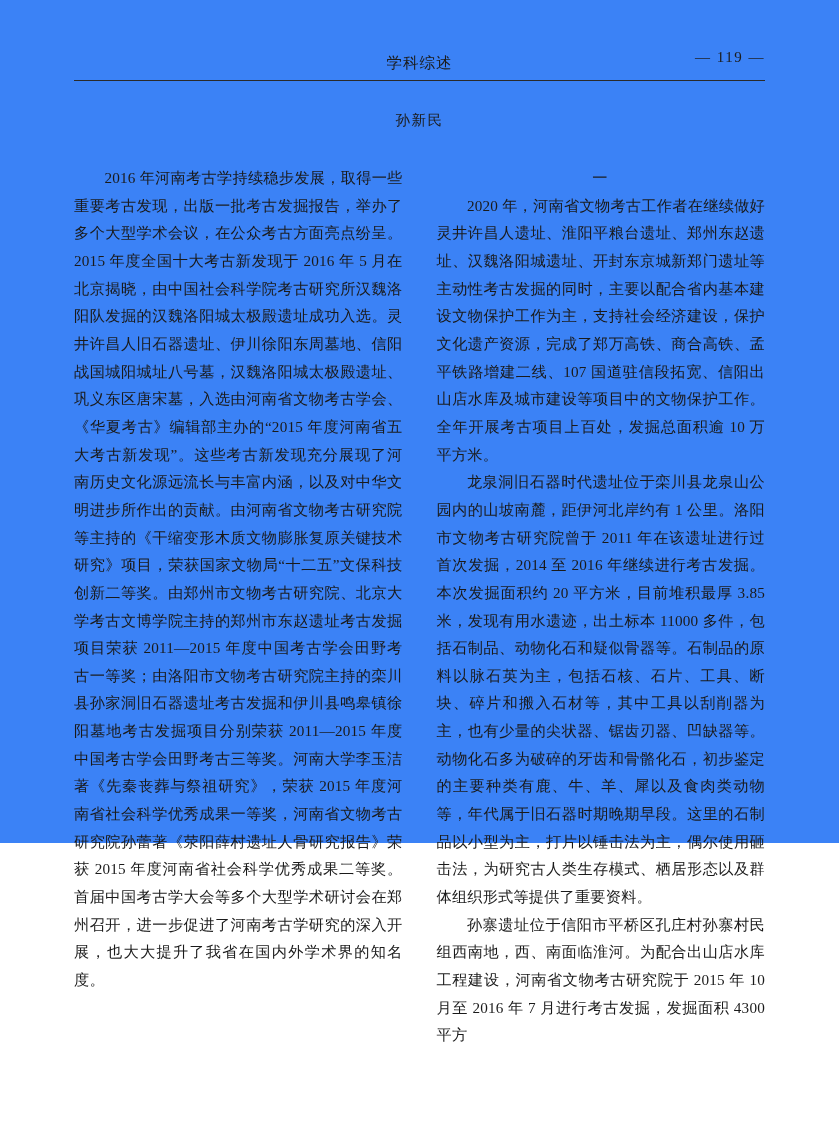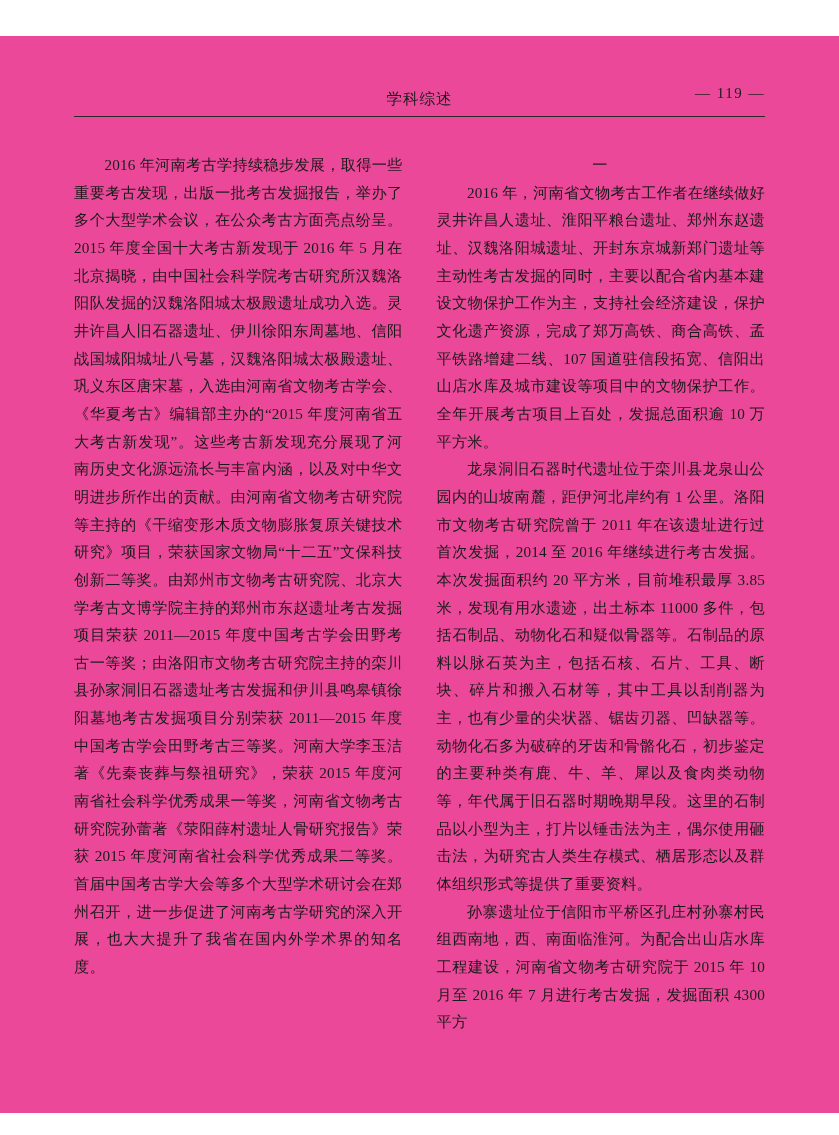--- a/index.html
+++ b/index.html
@@ -10,25 +10,24 @@
     width: 839px;
     height: 1135px;
     background: #ffffff;
     font-family: "Liberation Serif", "DejaVu Serif", serif;
     color: #1a1a1a;
     overflow: hidden;
   }
   .page {
     position: relative;
     width: 839px;
-    height: 1077px;
+    height: 843px;
     box-sizing: border-box;
     padding: 44px 74px 30px 74px;
-    background: #ec4899;
-    margin-top: 36px;
+    background: #3b82f6;
   }
   
   .running-head {
     position: relative;
     display: flex;
     align-items: flex-end;
     justify-content: center;
     height: 30px;
   }
   .running-head .rh-title {
@@ -100,26 +99,27 @@
 <body>
 
 <div class="page">
 
   <div class="running-head">
     <span class="rh-title">学科综述</span>
     <span class="rh-page">— 119 —</span>
   </div>
   <div class="head-rule"></div>
 
+  <div class="author">孙新民</div>
 
   <div class="body-cols">
     <div class="col">
       <p>2016 年河南考古学持续稳步发展，取得一些重要考古发现，出版一批考古发掘报告，举办了多个大型学术会议，在公众考古方面亮点纷呈。2015 年度全国十大考古新发现于 2016 年 5 月在北京揭晓，由中国社会科学院考古研究所汉魏洛阳队发掘的汉魏洛阳城太极殿遗址成功入选。灵井许昌人旧石器遗址、伊川徐阳东周墓地、信阳战国城阳城址八号墓，汉魏洛阳城太极殿遗址、巩义东区唐宋墓，入选由河南省文物考古学会、《华夏考古》编辑部主办的“2015 年度河南省五大考古新发现”。这些考古新发现充分展现了河南历史文化源远流长与丰富内涵，以及对中华文明进步所作出的贡献。由河南省文物考古研究院等主持的《干缩变形木质文物膨胀复原关键技术研究》项目，荣获国家文物局“十二五”文保科技创新二等奖。由郑州市文物考古研究院、北京大学考古文博学院主持的郑州市东赵遗址考古发掘项目荣获 2011—2015 年度中国考古学会田野考古一等奖；由洛阳市文物考古研究院主持的栾川县孙家洞旧石器遗址考古发掘和伊川县鸣皋镇徐阳墓地考古发掘项目分别荣获 2011—2015 年度中国考古学会田野考古三等奖。河南大学李玉洁著《先秦丧葬与祭祖研究》，荣获 2015 年度河南省社会科学优秀成果一等奖，河南省文物考古研究院孙蕾著《荥阳薛村遗址人骨研究报告》荣获 2015 年度河南省社会科学优秀成果二等奖。首届中国考古学大会等多个大型学术研讨会在郑州召开，进一步促进了河南考古学研究的深入开展，也大大提升了我省在国内外学术界的知名度。</p>
     </div>
     <div class="col">
       <p class="center-mark">一</p>
-      <p>2016 年，河南省文物考古工作者在继续做好灵井许昌人遗址、淮阳平粮台遗址、郑州东赵遗址、汉魏洛阳城遗址、开封东京城新郑门遗址等主动性考古发掘的同时，主要以配合省内基本建设文物保护工作为主，支持社会经济建设，保护文化遗产资源，完成了郑万高铁、商合高铁、孟平铁路增建二线、107 国道驻信段拓宽、信阳出山店水库及城市建设等项目中的文物保护工作。全年开展考古项目上百处，发掘总面积逾 10 万平方米。</p>
+      <p>2020 年，河南省文物考古工作者在继续做好灵井许昌人遗址、淮阳平粮台遗址、郑州东赵遗址、汉魏洛阳城遗址、开封东京城新郑门遗址等主动性考古发掘的同时，主要以配合省内基本建设文物保护工作为主，支持社会经济建设，保护文化遗产资源，完成了郑万高铁、商合高铁、孟平铁路增建二线、107 国道驻信段拓宽、信阳出山店水库及城市建设等项目中的文物保护工作。全年开展考古项目上百处，发掘总面积逾 10 万平方米。</p>
       <p>龙泉洞旧石器时代遗址位于栾川县龙泉山公园内的山坡南麓，距伊河北岸约有 1 公里。洛阳市文物考古研究院曾于 2011 年在该遗址进行过首次发掘，2014 至 2016 年继续进行考古发掘。本次发掘面积约 20 平方米，目前堆积最厚 3.85 米，发现有用水遗迹，出土标本 11000 多件，包括石制品、动物化石和疑似骨器等。石制品的原料以脉石英为主，包括石核、石片、工具、断块、碎片和搬入石材等，其中工具以刮削器为主，也有少量的尖状器、锯齿刃器、凹缺器等。动物化石多为破碎的牙齿和骨骼化石，初步鉴定的主要种类有鹿、牛、羊、犀以及食肉类动物等，年代属于旧石器时期晚期早段。这里的石制品以小型为主，打片以锤击法为主，偶尔使用砸击法，为研究古人类生存模式、栖居形态以及群体组织形式等提供了重要资料。</p>
       <p>孙寨遗址位于信阳市平桥区孔庄村孙寨村民组西南地，西、南面临淮河。为配合出山店水库工程建设，河南省文物考古研究院于 2015 年 10 月至 2016 年 7 月进行考古发掘，发掘面积 4300 平方</p>
     </div>
   </div>
 
 </div>
 
 </body></html>

